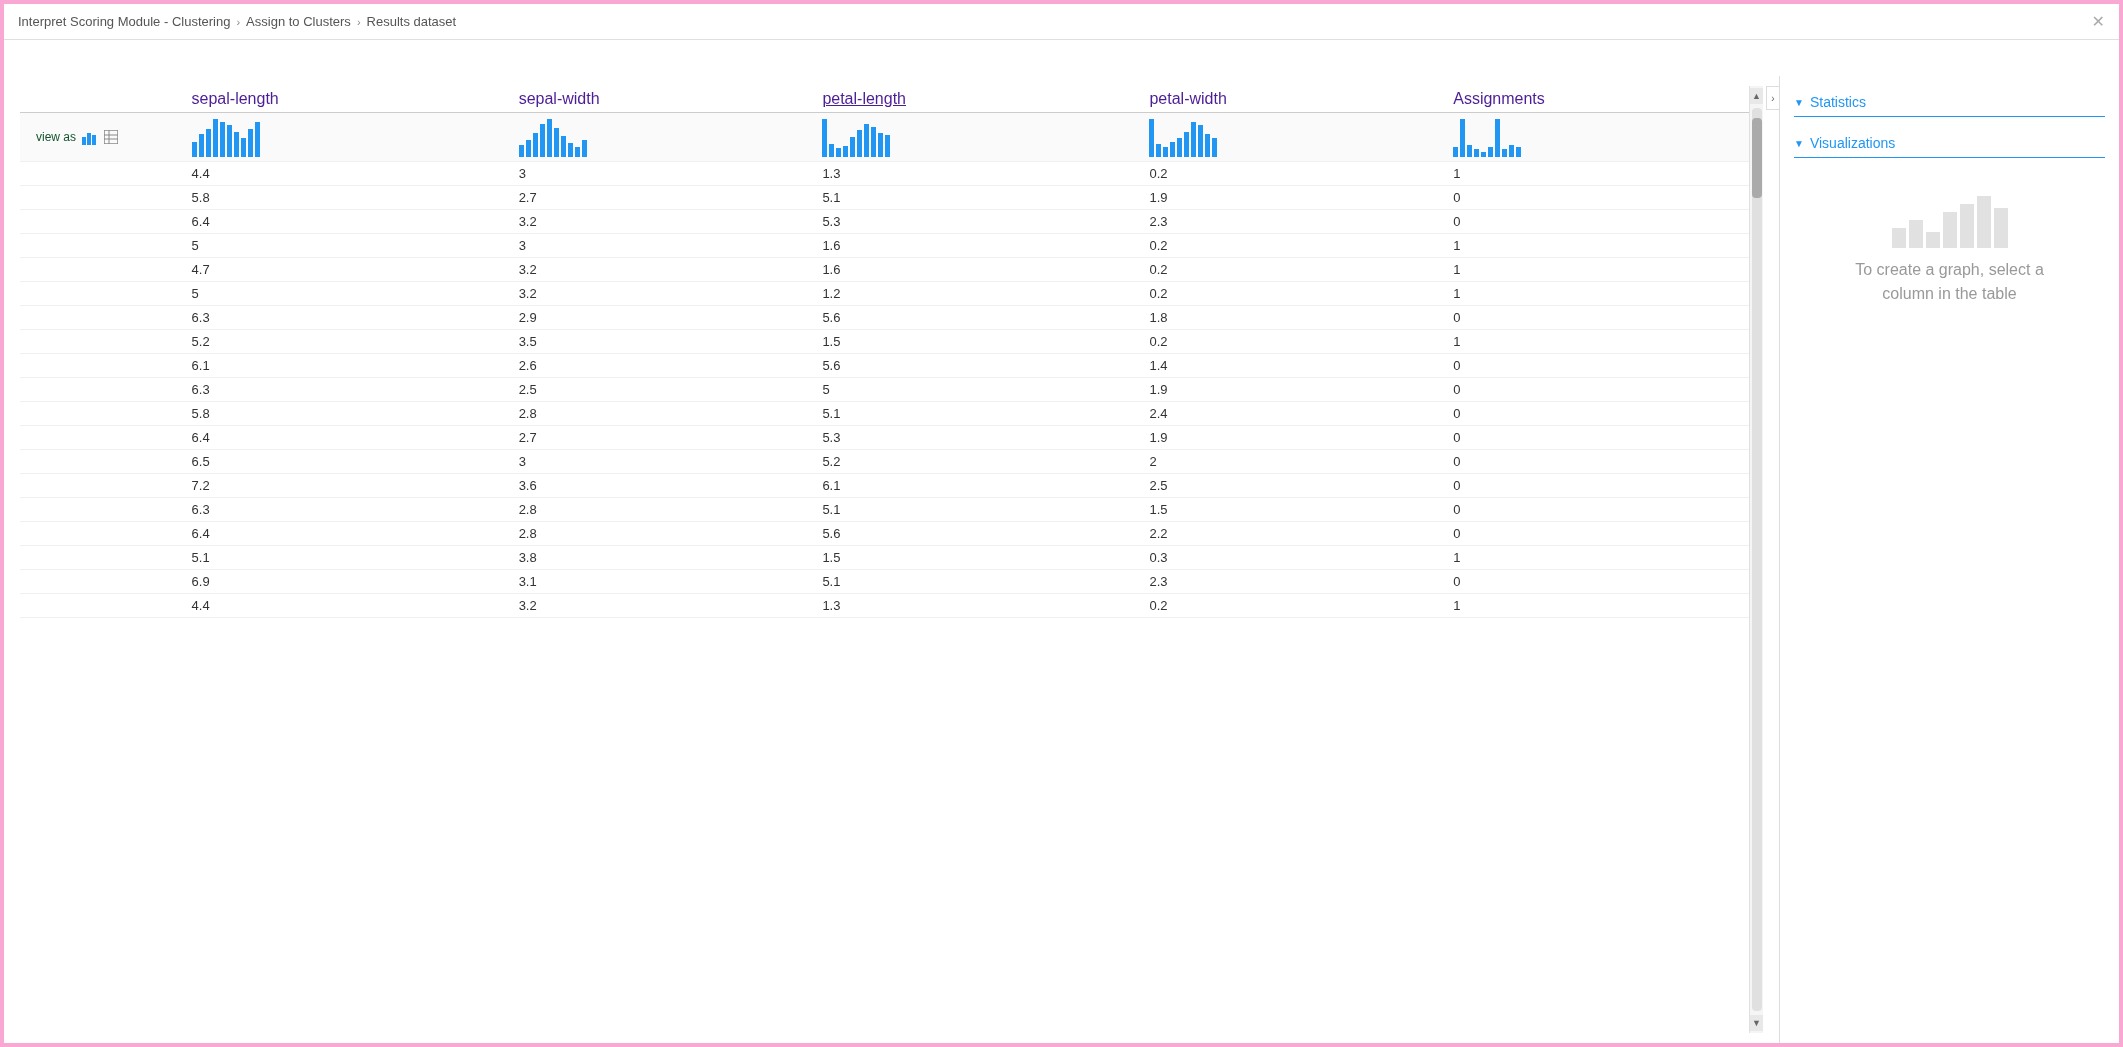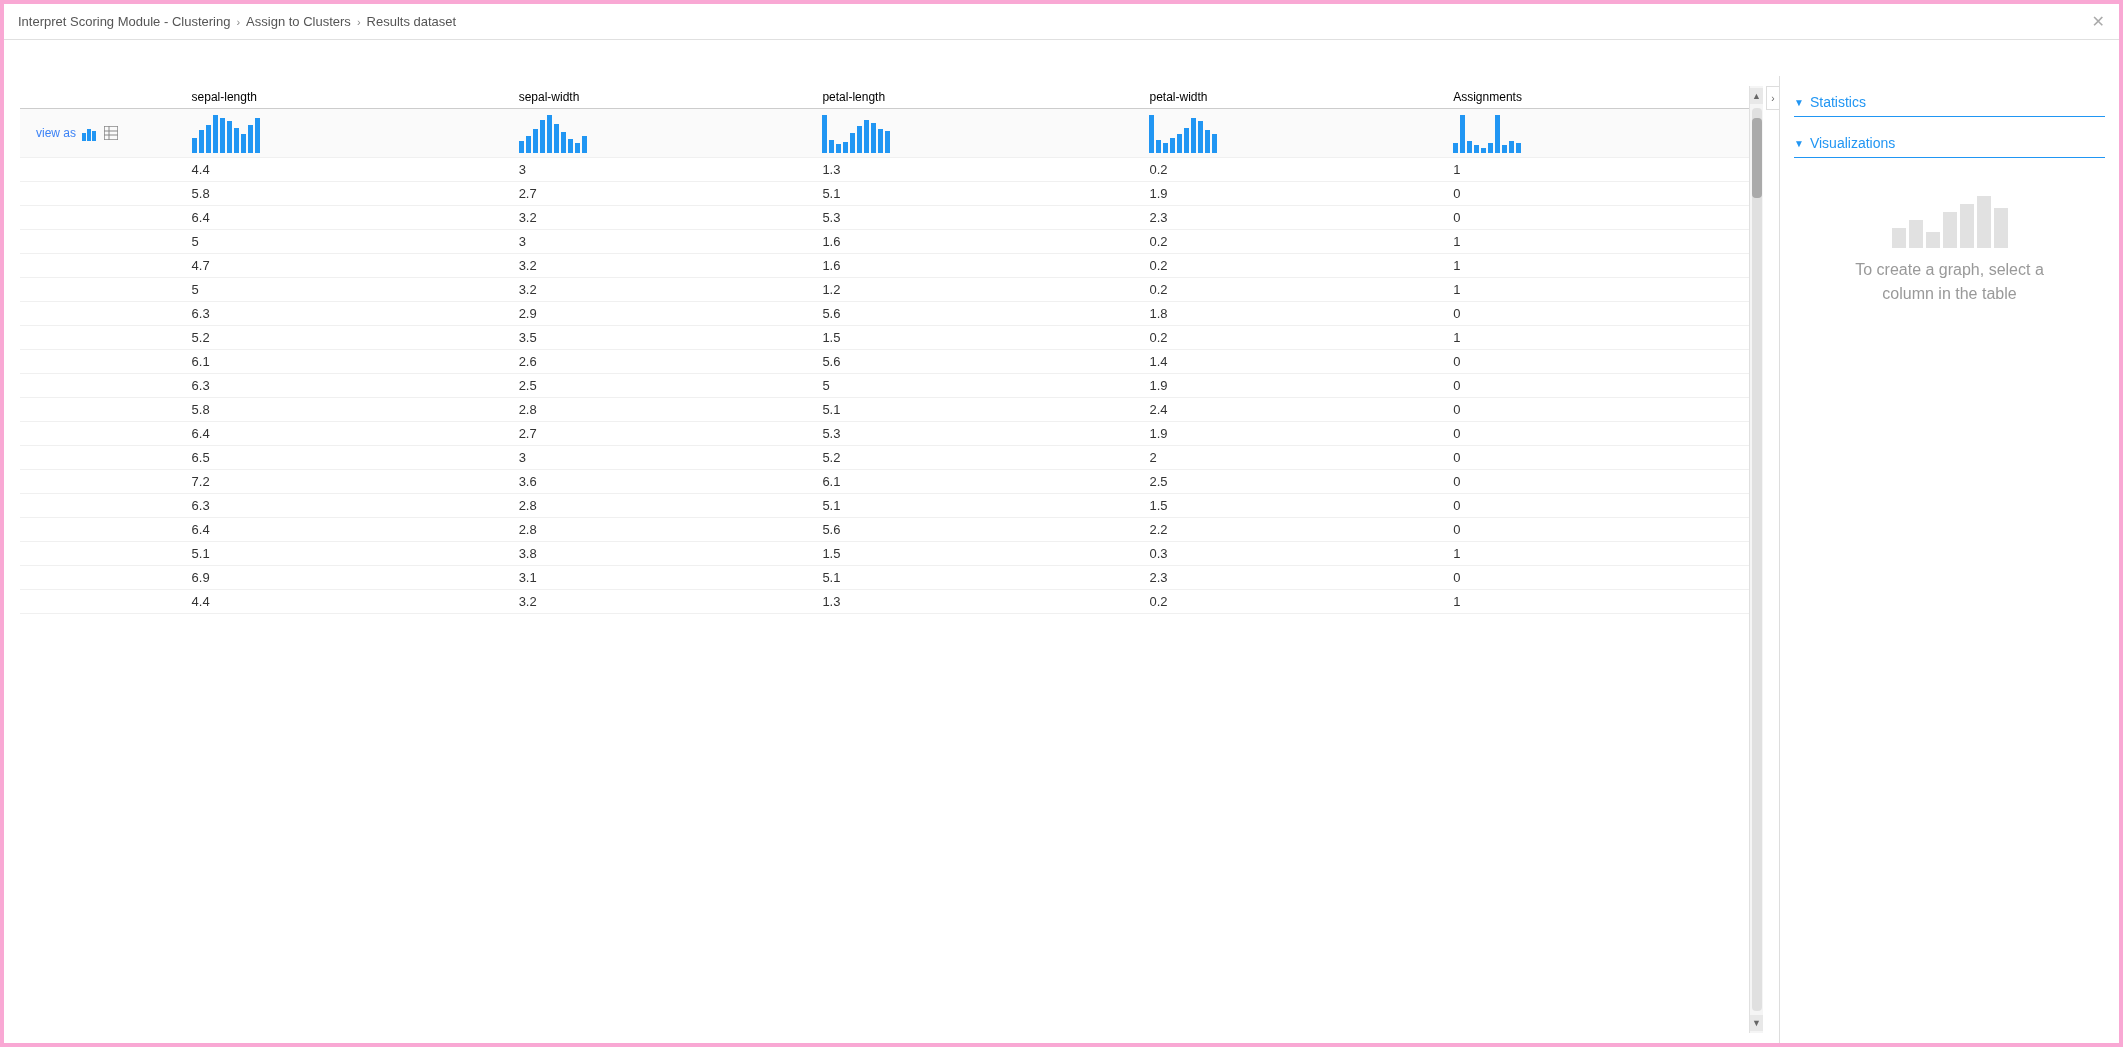--- a/index.html
+++ b/index.html
@@ -102,22 +102,22 @@
 
     table {
       width: 100%;
       border-collapse: collapse;
       table-layout: fixed;
     }
 
     thead th {
       text-align: left;
       font-weight: 400;
-      color: #000000;
-      font-size: 12px;
+      color: #4c1d95;
+      font-size: 16px;
       padding: 4px 8px;
       border-bottom: 1px solid #ccc;
       white-space: nowrap;
     }
 
     tbody td {
       padding: 4px 8px;
       font-size: 13px;
       color: #333;
       border-bottom: 1px solid #f0f0f0;
@@ -125,21 +125,21 @@
 
     .view-as-cell {
       display: flex;
       align-items: center;
       gap: 6px;
       padding: 2px 8px;
     }
 
     .view-as-label {
       font-size: 12px;
-      color: #3b82f6;
+      color: #14532d;
       white-space: nowrap;
     }
 
     .view-icons {
       display: flex;
       align-items: center;
       gap: 4px;
     }
 
     .mini-bar-chart {
@@ -324,21 +324,21 @@
             </colgroup>
             <thead>
               <tr>
                 <th></th>
                 <th style="cursor:pointer;">
                   <span>sepal-length</span>
                 </th>
                 <th style="cursor:pointer;">
                   <span>sepal-width</span>
                 </th>
-                <th style="cursor:pointer;">
+                <th style="cursor:pointer;text-decoration:underline;">
                   <span>petal-length</span>
                 </th>
                 <th style="cursor:pointer;margin-top:16px;">
                   <span>petal-width</span>
                 </th>
                 <th style="cursor:pointer;margin-top:45px;">
                   <span>Assignments</span>
                 </th>
               </tr>
             </thead>

